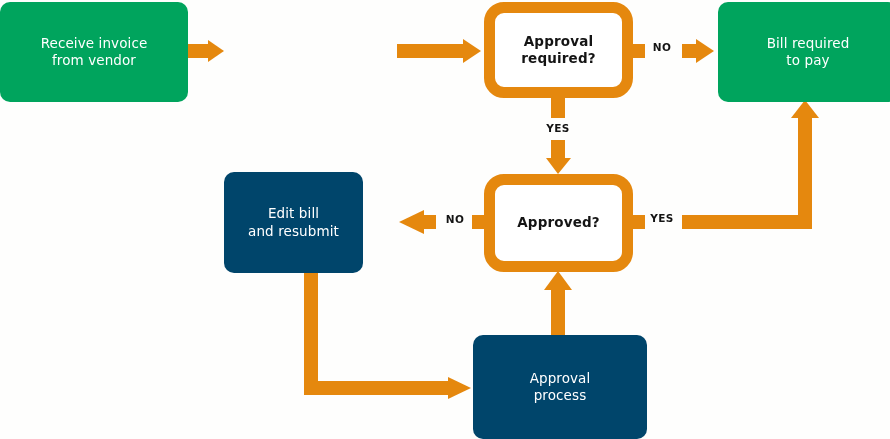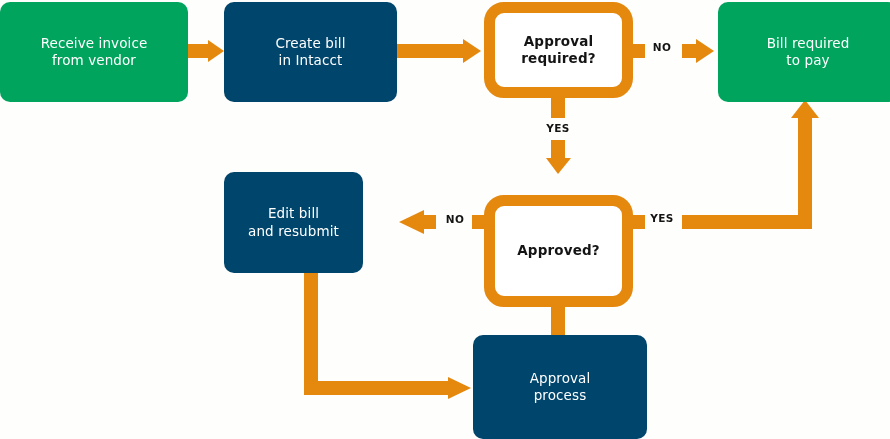--- a/index.html
+++ b/index.html
@@ -122,41 +122,37 @@
       <rect x="551" y="288" width="14" height="47" fill="#e5880e"></rect>
       <polygon points="544,290 572,290 558,271" fill="#e5880e"></polygon>
     </g>
   </svg>
 
   <div class="node node-green" style="left:0px; top:2px; width:188px; height:100px;">
     <span>Receive invoice
 from vendor</span>
   </div>
 
-  <div class="node node-navy" style="left:224px; top:2px; width:173px; height:100px;">
-    <span>Create bill
-in Intacct</span>
-  </div>
 
   <div class="node node-decision" style="left:484px; top:2px; width:149px; height:96px;">
     <span>Approval
 required?</span>
   </div>
 
   <div class="node node-green" style="left:718px; top:2px; width:180px; height:100px;">
     <span>Bill required
 to pay</span>
   </div>
 
   <div class="node node-navy" style="left:224px; top:172px; width:139px; height:101px;">
     <span>Edit bill
 and resubmit</span>
   </div>
 
-  <div class="node node-decision" style="left:484px; top:174px; width:149px; height:112px;margin-top:21px;">
+  <div class="node node-decision" style="left:484px; top:174px; width:149px; height:98px;">
     <span>Approved?</span>
   </div>
 
   <div class="node node-navy" style="left:473px; top:335px; width:174px; height:104px;">
     <span>Approval
 process</span>
   </div>
 
   <div class="edge-label" style="left:644px; top:41px; width:36px; height:18px;">
     <span>NO</span>

